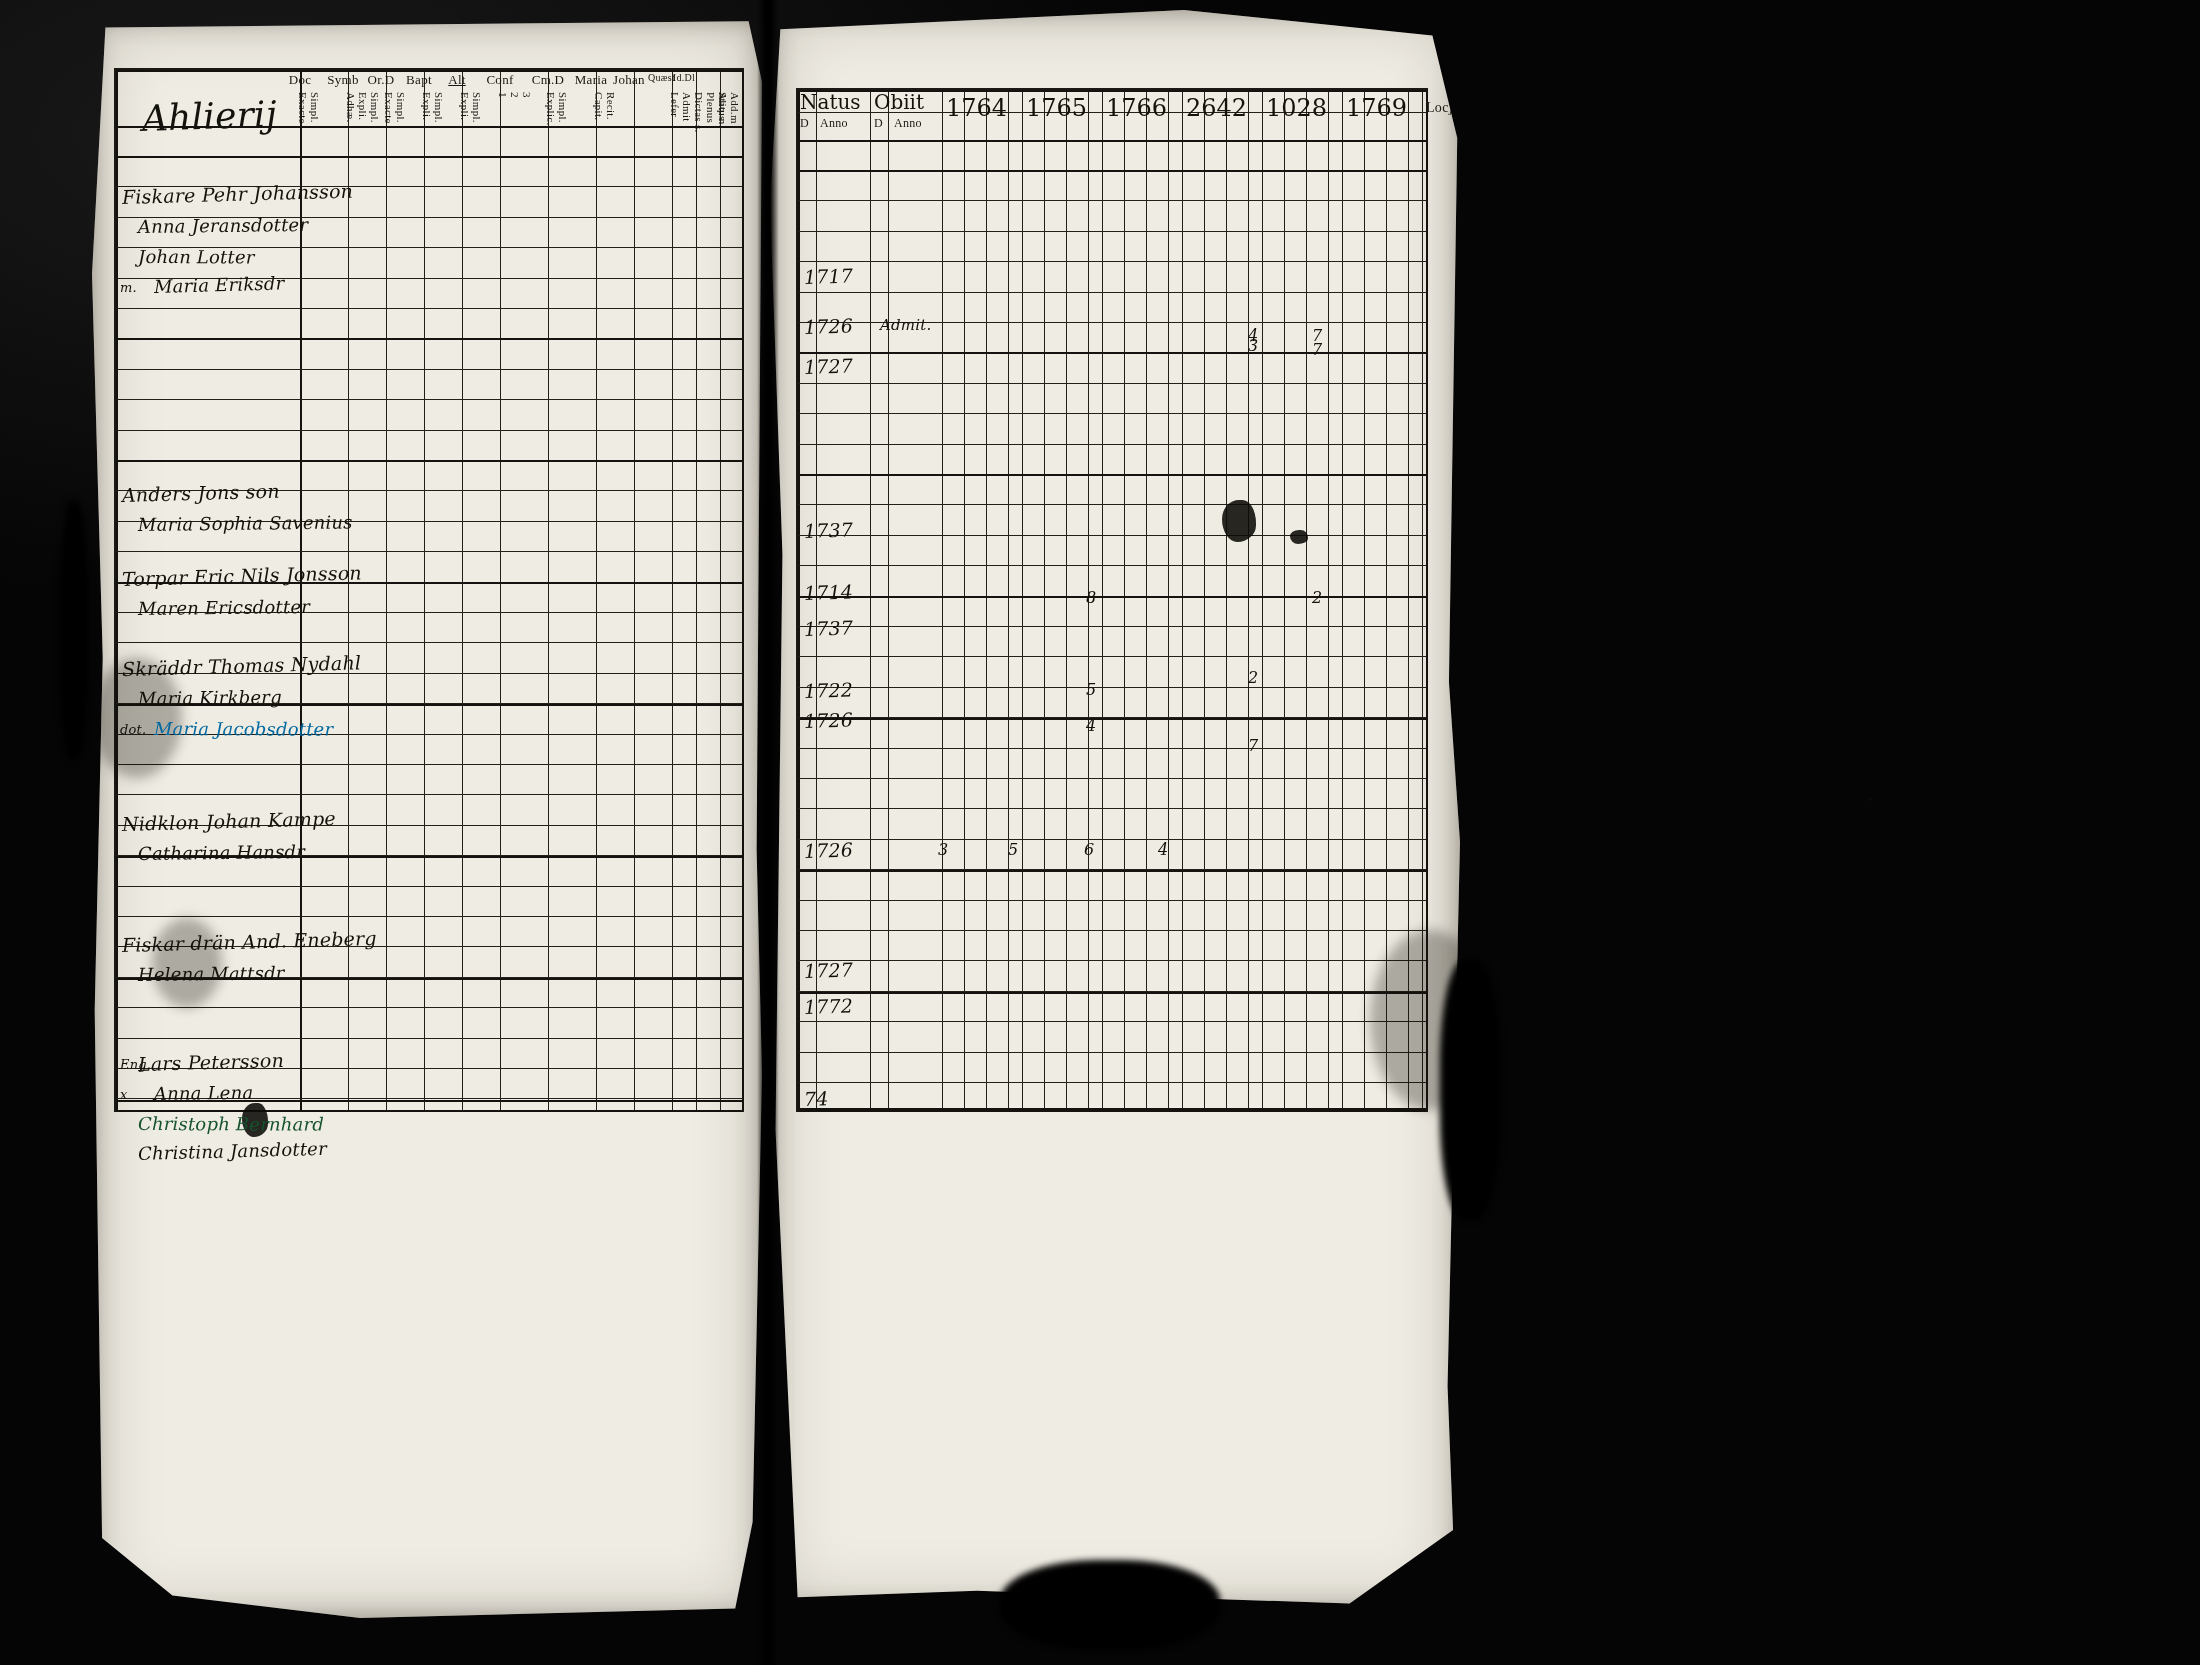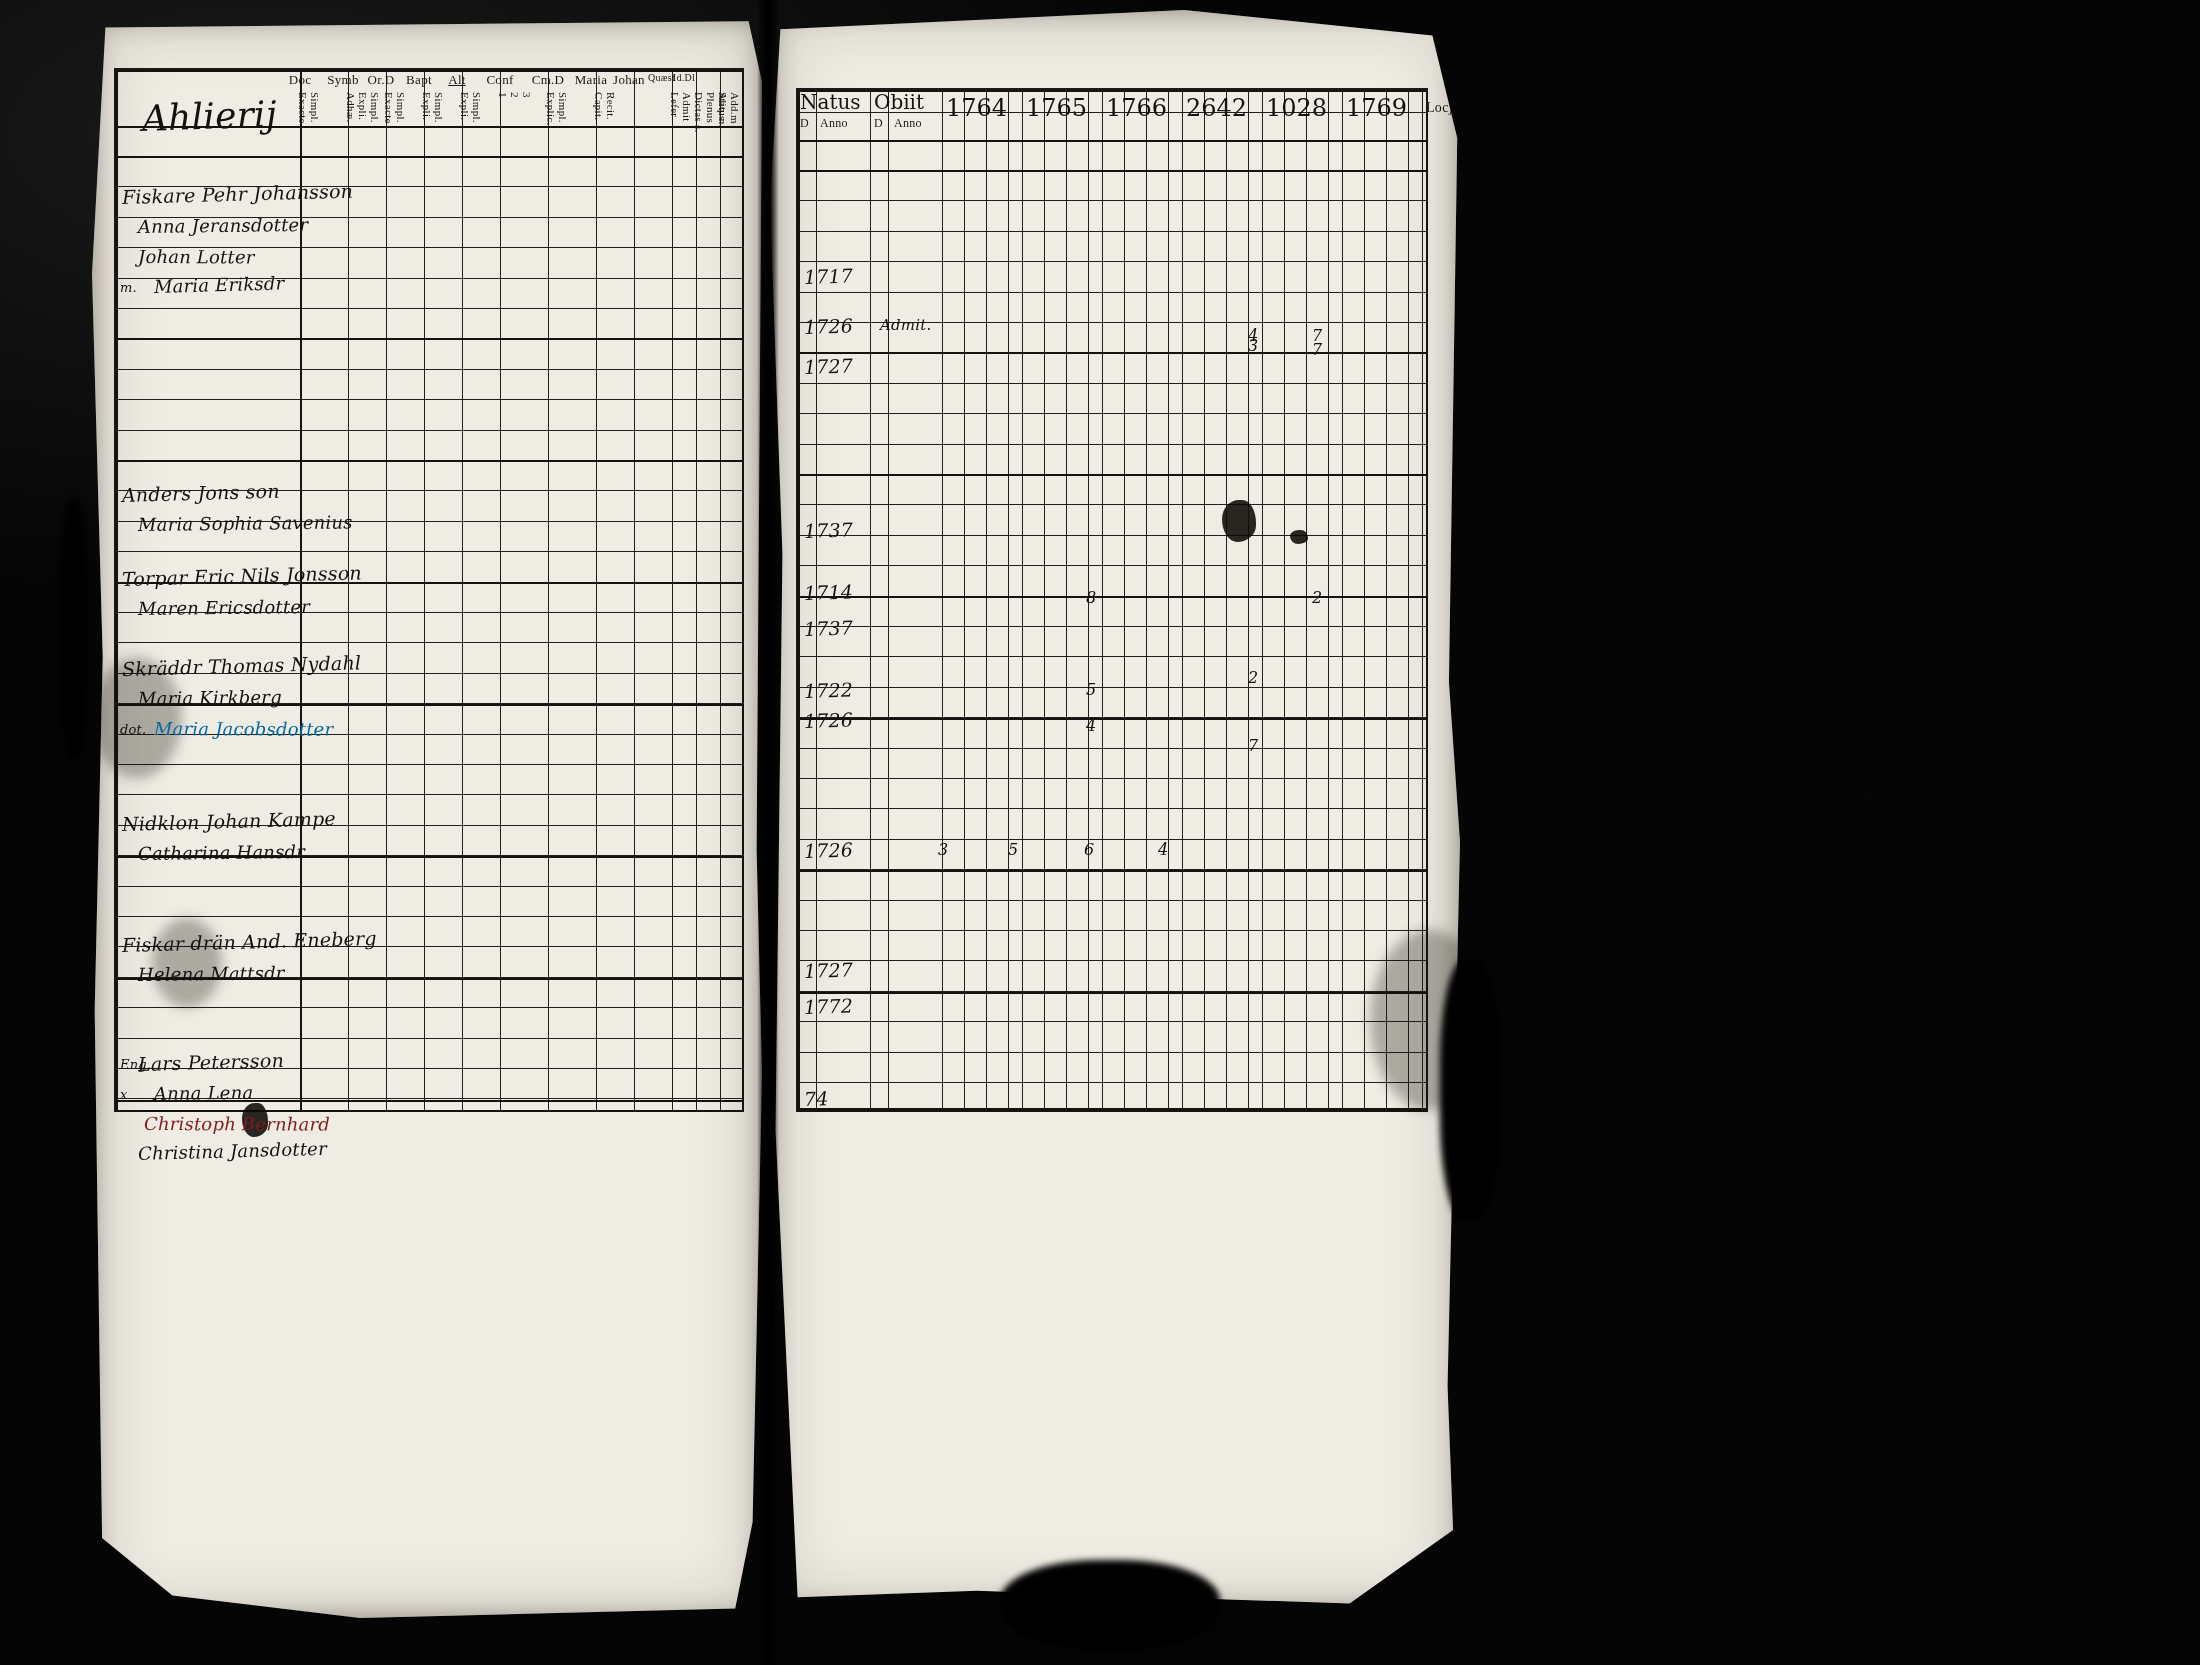--- a/index.html
+++ b/index.html
@@ -287,21 +287,21 @@
       <div class="hand sm" style="left: 28px; top: 704px; font-size: 13px; position: absolute;">dot.</div>
       <div class="hand md" style="left: 62px; top: 700px; font-size: 18px; transform: rotate(0.2deg); color: #0369a1; position: absolute;">Maria Jacobsdotter</div>
       <div class="hand md" style="left: 30px; top: 795px; font-size: 19px; transform: rotate(-1.6deg); color: rgb(21, 18, 12); position: absolute;">Nidklon Johan Kampe</div>
       <div class="hand md" style="left: 46px; top: 825px; font-size: 18px; transform: rotate(-0.7deg); color: rgb(21, 18, 12); position: absolute;">Catharina Hansdr</div>
       <div class="hand md" style="left: 30px; top: 916px; font-size: 19px; transform: rotate(-1.6deg); color: rgb(21, 18, 12); position: absolute;">Fiskar drän And. Eneberg</div>
       <div class="hand md" style="left: 46px; top: 946px; font-size: 18px; transform: rotate(-0.7deg); color: rgb(21, 18, 12); position: absolute;">Helena Mattsdr</div>
       <div class="hand sm" style="left: 28px; top: 1039px; font-size: 13px; position: absolute;">Eng</div>
       <div class="hand md" style="left: 46px; top: 1035px; font-size: 19px; transform: rotate(-1.6deg); color: rgb(21, 18, 12); position: absolute;">Lars Petersson</div>
       <div class="hand sm" style="left: 28px; top: 1069px; font-size: 13px; position: absolute;">x</div>
       <div class="hand md" style="left: 62px; top: 1065px; font-size: 18px; transform: rotate(-0.7deg); color: rgb(21, 18, 12); position: absolute;">Anna Lena</div>
-      <div class="hand md" style="left: 52px; top: 1095px; font-size: 18px; transform: rotate(0.2deg); color: #7f1d1d; position: absolute;">Christoph Bernhard</div>
+      <div class="hand md" style="left: 46px; top: 1095px; font-size: 18px; transform: rotate(0.2deg); color: #14532d; position: absolute;">Christoph Bernhard</div>
       <div class="hand md" style="left: 46px; top: 1125px; font-size: 18px; transform: rotate(-1.6deg); color: rgb(21, 18, 12); position: absolute;">Christina Jansdotter</div>
     </div>
 
   <div class="page" id="page-right">
     <div class="ledger" id="grid-right" style="left:26px; top:78px; width:628px; height:1020px;">
         <div class="vline thick" style="left: 0px;"></div>
         <div class="vline" style="left: 18px;"></div>
         <div class="vline" style="left: 72px;"></div>
         <div class="vline" style="left: 90px;"></div>
         <div class="vline" style="left: 144px;"></div>

